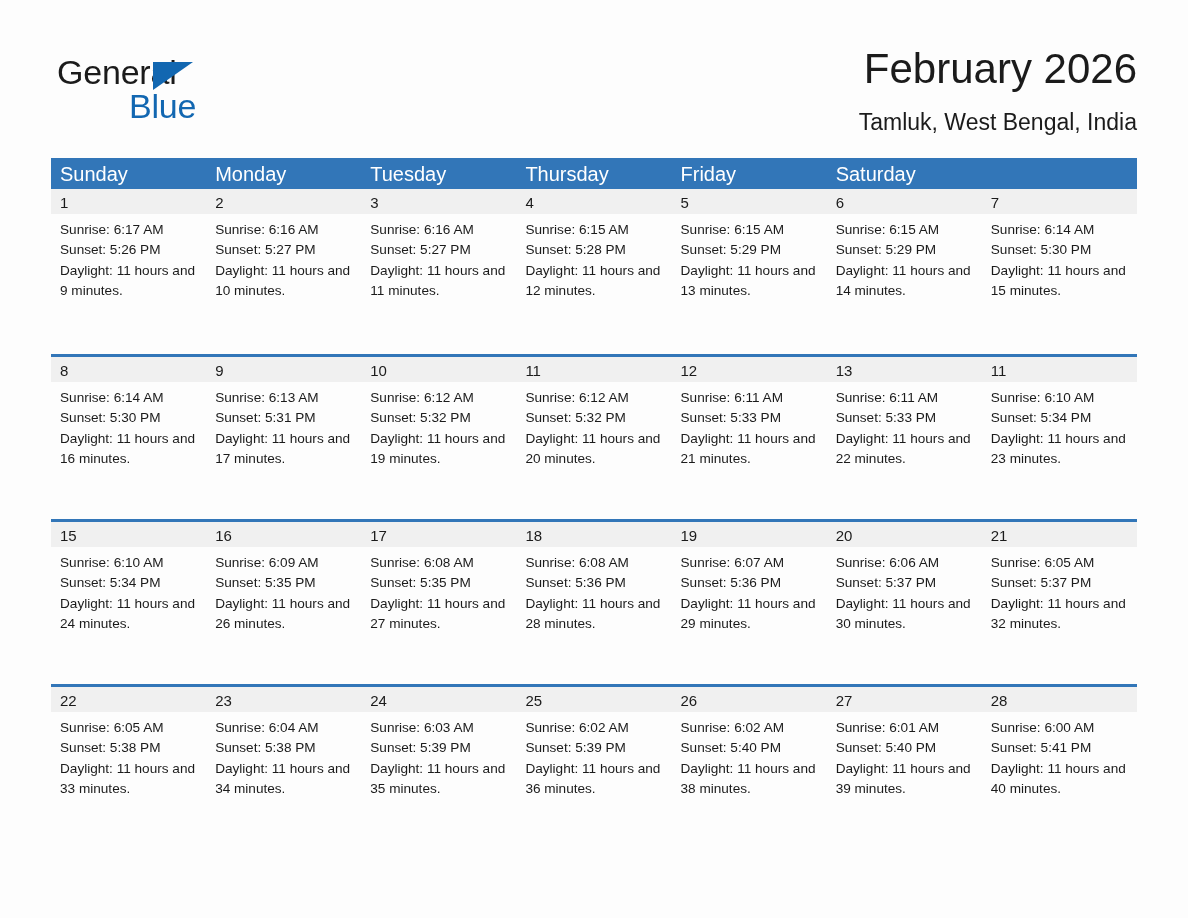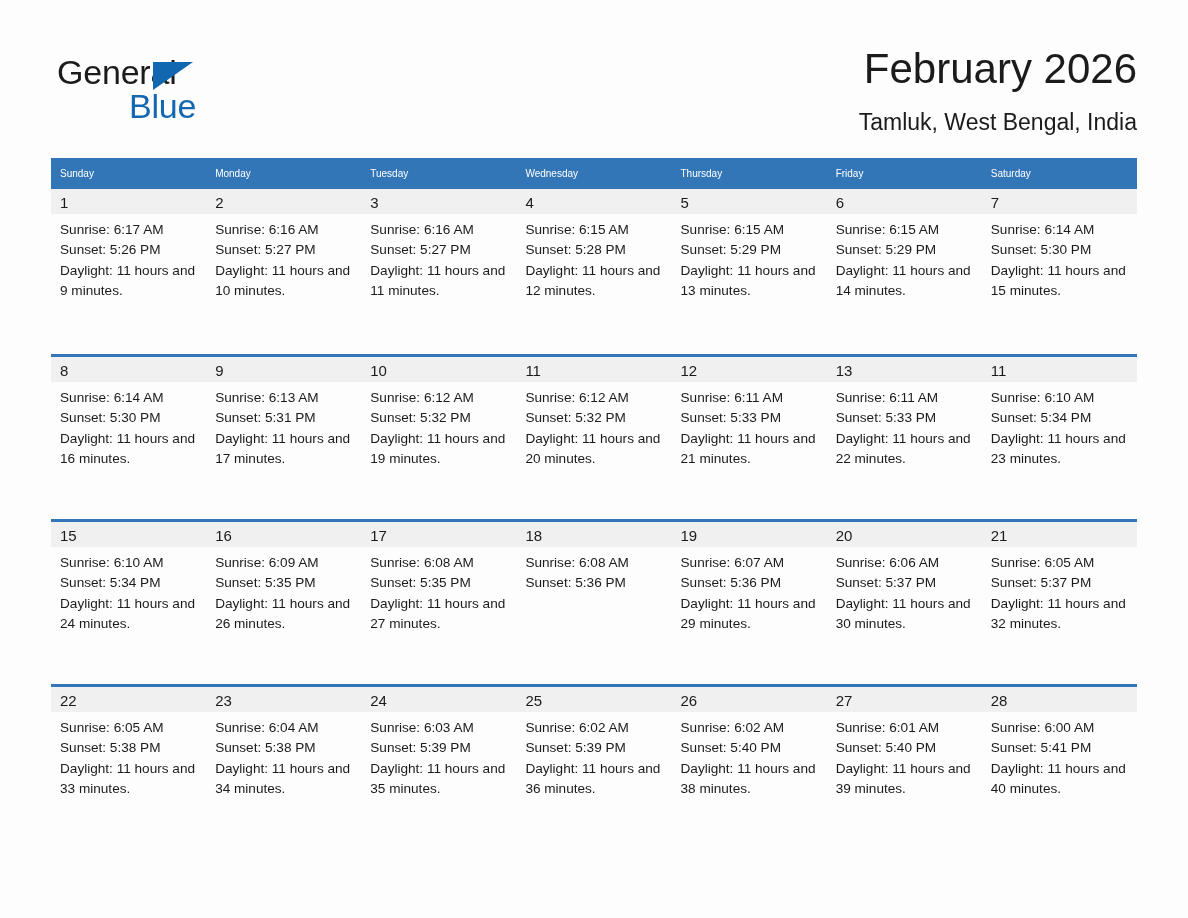--- a/index.html
+++ b/index.html
@@ -103,21 +103,21 @@
   .dow-row {
     display: flex;
     background: #3276b8;
     height: 31px;
   }
   .dow-cell {
     width: 155.14px;
     box-sizing: border-box;
     padding: 5px 0 16px 9px;
     color: #ffffff;
-    font-size: 10px;
+    font-size: 20px;
     line-height: 22px;
     font-weight: 400;
     white-space: nowrap;
   }
 
   .week-row {
     display: flex;
     height: 165px;
   }
   .day-cell {
@@ -175,21 +175,20 @@
     </div>
 
   </div>
 
   <div class="calendar">
 
     <div class="dow-row">
       <div class="dow-cell">Sunday</div>
       <div class="dow-cell">Monday</div>
       <div class="dow-cell">Tuesday</div>
-      <div class="dow-cell">Wednesday</div>
       <div class="dow-cell">Thursday</div>
       <div class="dow-cell">Friday</div>
       <div class="dow-cell">Saturday</div>
     </div>
 
     <div class="week-row first">
       <div class="day-cell filled">
         <div class="day-num-band">1</div>
         <div class="day-body">
           <div>Sunrise: 6:17 AM</div>
@@ -329,20 +328,21 @@
           <div>Sunrise: 6:08 AM</div>
           <div>Sunset: 5:35 PM</div>
           <div class="wrap">Daylight: 11 hours and 27 minutes.</div>
         </div>
       </div>
       <div class="day-cell filled">
         <div class="day-num-band">18</div>
         <div class="day-body">
           <div>Sunrise: 6:08 AM</div>
           <div>Sunset: 5:36 PM</div>
+          <div class="wrap">Daylight: 11 hours and 28 minutes.</div>
         </div>
       </div>
       <div class="day-cell filled">
         <div class="day-num-band">19</div>
         <div class="day-body">
           <div>Sunrise: 6:07 AM</div>
           <div>Sunset: 5:36 PM</div>
           <div class="wrap">Daylight: 11 hours and 29 minutes.</div>
         </div>
       </div>

